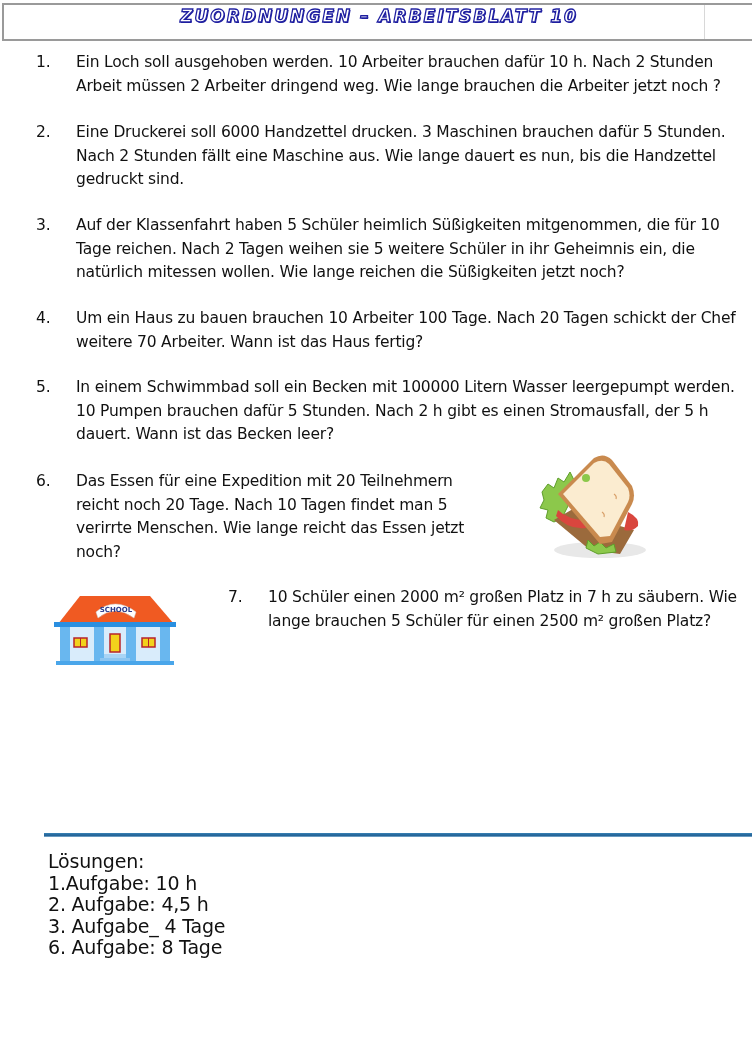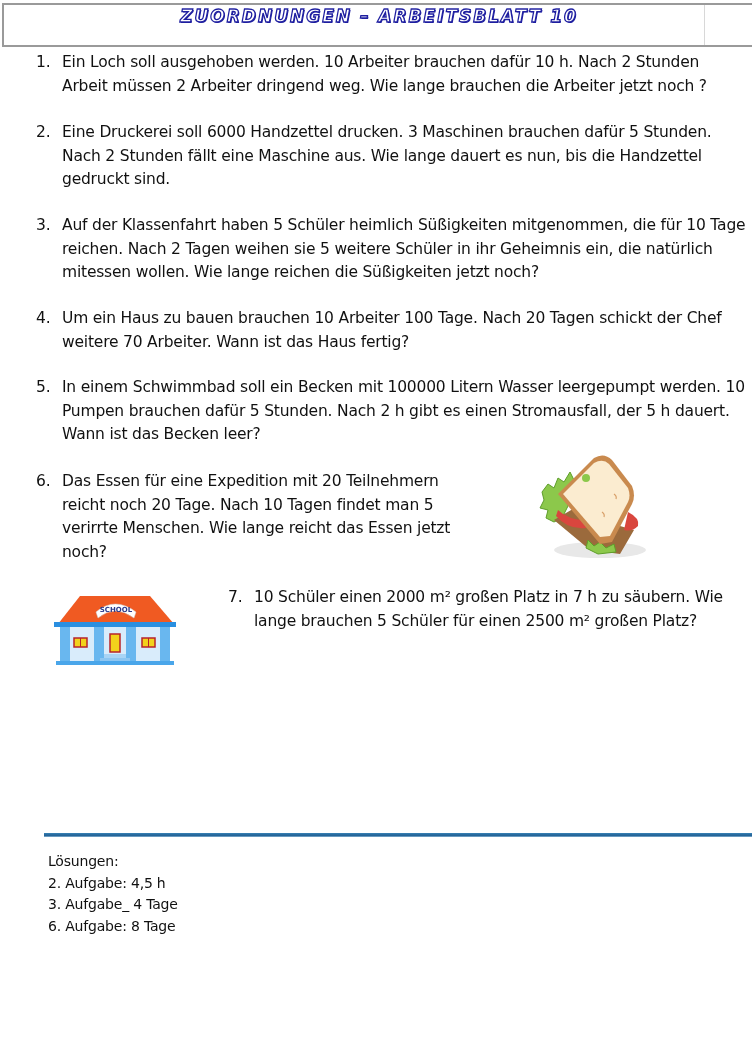--- a/index.html
+++ b/index.html
@@ -13,21 +13,21 @@
       position: relative;
       overflow: hidden;
       font-family: "DejaVu Sans", sans-serif;
       color: #111;
     }
     .header-box {
       position: absolute;
       left: 2px;
       top: 3px;
       width: 750px;
-      height: 44px;
+      height: 38px;
       border-top: 2px solid #9a9a9a;
       border-bottom: 2px solid #9a9a9a;
       border-left: 2px solid #9a9a9a;
       box-sizing: border-box;
     }
     .header-divider {
       position: absolute;
       left: 700px;
       top: 0;
       width: 1px;
@@ -57,21 +57,21 @@
       line-height: 23.5px;
       letter-spacing: -0.2px;
     }
     .task .num {
       position: absolute;
       left: 0;
       top: 0;
       width: 24px;
     }
     .task .text {
-      margin-left: 26px;
+      margin-left: 40px;
     }
     #task-1 { left: 36px; top: 51px; width: 712px; }
     #task-2 { left: 36px; top: 121px; width: 712px; }
     #task-3 { left: 36px; top: 214px; width: 712px; }
     #task-4 { left: 36px; top: 307px; width: 712px; }
     #task-5 { left: 36px; top: 376px; width: 712px; }
     #task-6 { left: 36px; top: 470px; width: 450px; }
     #task-7 { left: 228px; top: 586px; width: 520px; }
 
     .sandwich {
@@ -94,21 +94,21 @@
       top: 833px;
       width: 708px;
       height: 4px;
       background: linear-gradient(to bottom, #3a83b6 0%, #1f5f94 60%, #8ab5d4 100%);
     }
     .solutions {
       position: absolute;
       left: 48px;
       top: 851px;
       width: 700px;
-      font-size: 14px;
+      font-size: 19px;
       line-height: 21.5px;
       letter-spacing: -0.2px;
     }
     .solutions div {
       white-space: nowrap;
     }
     .solutions .wrap {
       white-space: normal;
     }
   </style>
@@ -198,16 +198,17 @@
 
   <rect x="54" y="66" width="22" height="4" fill="#a9d4f5"></rect>
   <rect x="50" y="70" width="30" height="4" fill="#8ec6f1"></rect>
   <rect x="6" y="73" width="118" height="4" fill="#4aa6ea"></rect>
 </svg>
 
 <div class="divider-line"></div>
 
 <div class="solutions">
   <div>Lösungen:</div>
+  <div>1.Aufgabe: 10 h</div>
   <div>2. Aufgabe: 4,5 h</div>
   <div>3. Aufgabe_ 4 Tage</div>
   <div>6. Aufgabe: 8 Tage</div>
 </div>
 
 </body></html>

